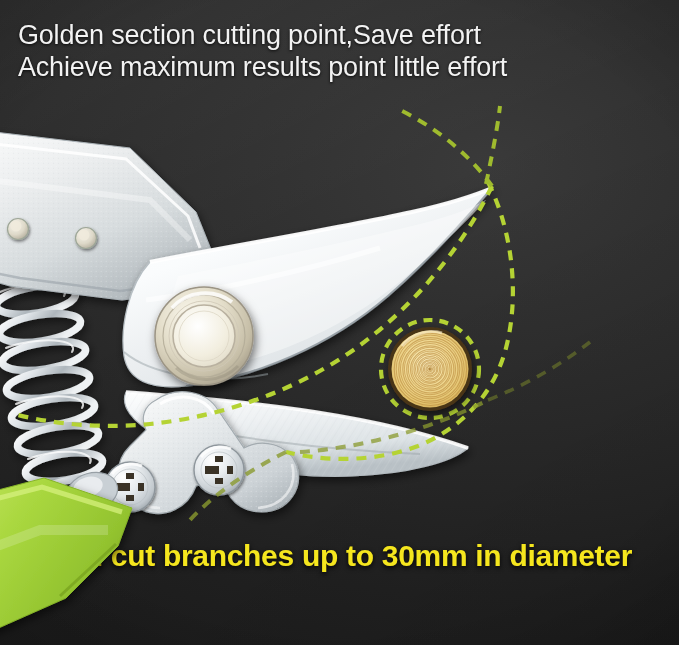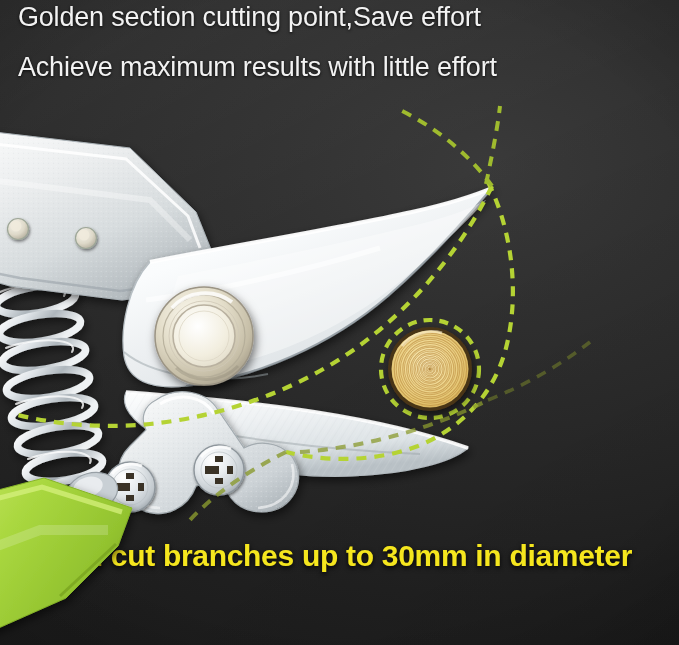--- a/index.html
+++ b/index.html
@@ -30,21 +30,21 @@
   
   .headline{
     position:absolute;left:18px;
     color:#f2f2f2;
     font-size:27px;
     font-weight:400;
     letter-spacing:-.2px;
     white-space:nowrap;
     text-shadow:0 1px 3px rgba(0,0,0,.85);
   }
-  #hl1{top:2px;}
+  #hl1{top:20px;}
   #hl2{top:52px;}
 
   .caption{
     position:absolute;
     left:0;right:0;
     top:539px;
     text-align:center;
     color:#f5e61e;
     font-size:30px;
     font-weight:700;
@@ -353,17 +353,17 @@
       <circle cx="429.8" cy="369.0" r="2.8" stroke-width="1"></circle>
       <circle cx="430.0" cy="369.1" r="1.7" stroke-width="1"></circle>
     </g>
     <circle cx="429.9" cy="369.1" r="1.1" fill="#a87a34"></circle>
     <path d="M402 346 A38 38 0 0 1 442 333" fill="none" stroke="#fff6da" stroke-opacity=".55" stroke-width="3"></path>
   </svg>
 
   <div class="bg-vig"></div>
 
   <div class="headline" id="hl1">Golden section cutting point,Save effort</div>
-  <div class="headline" id="hl2">Achieve maximum results with little effort</div>
+  <div class="headline" id="hl2">Achieve maximum results point little effort</div>
   <div class="brandmark">Horsvill</div>
   <div class="caption">Can cut branches up to 30mm in diameter</div>
 
 </div>
 
 </body></html>

